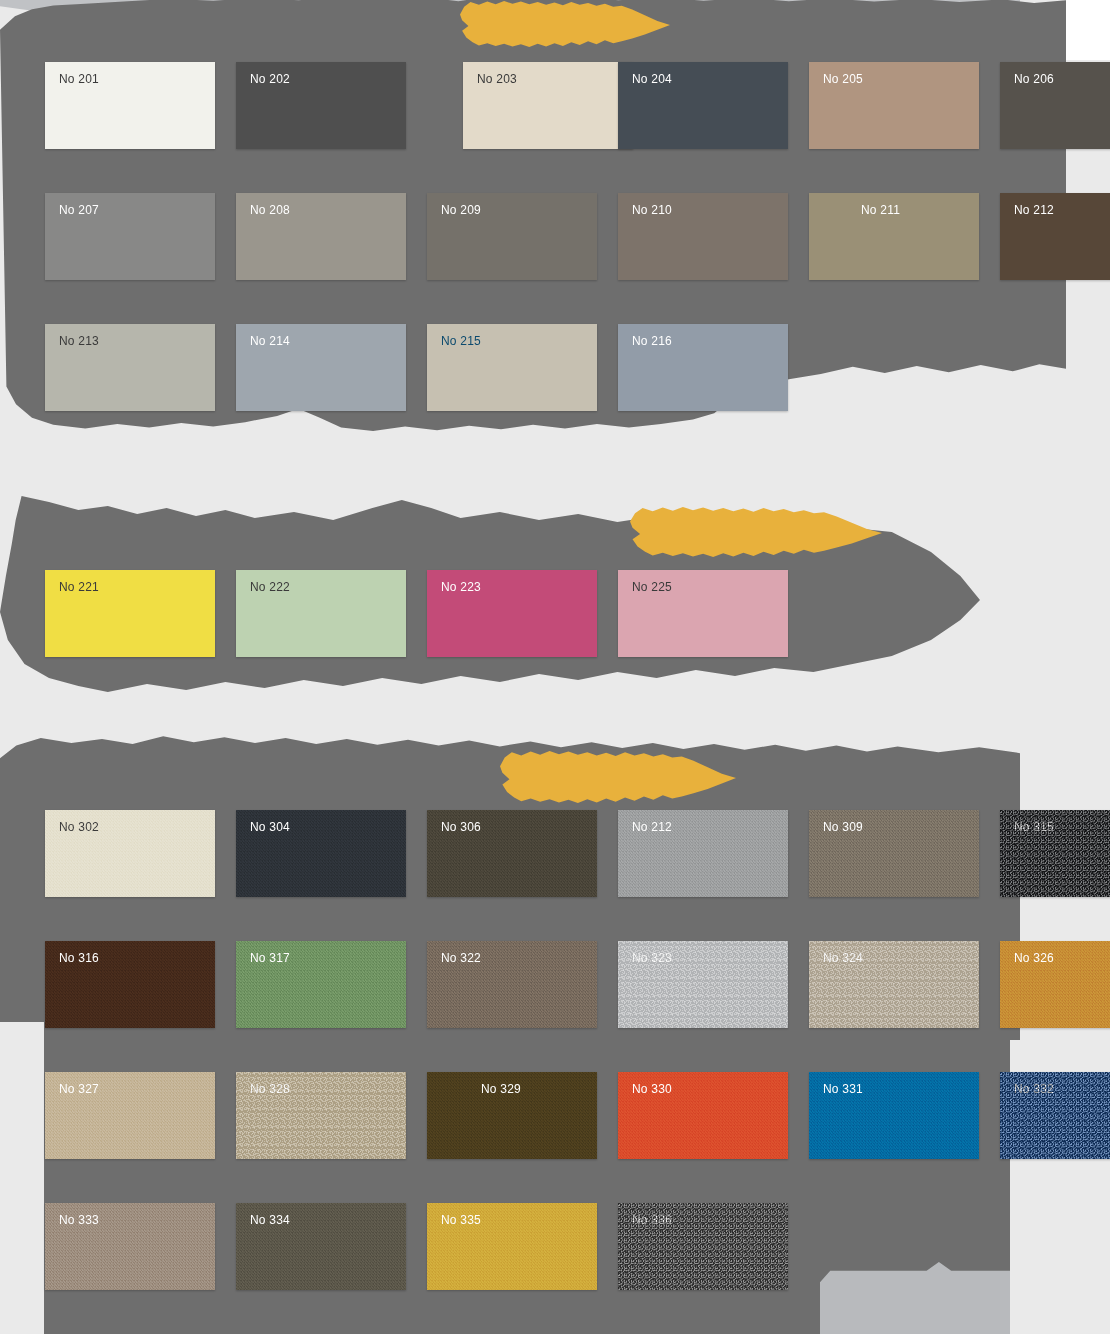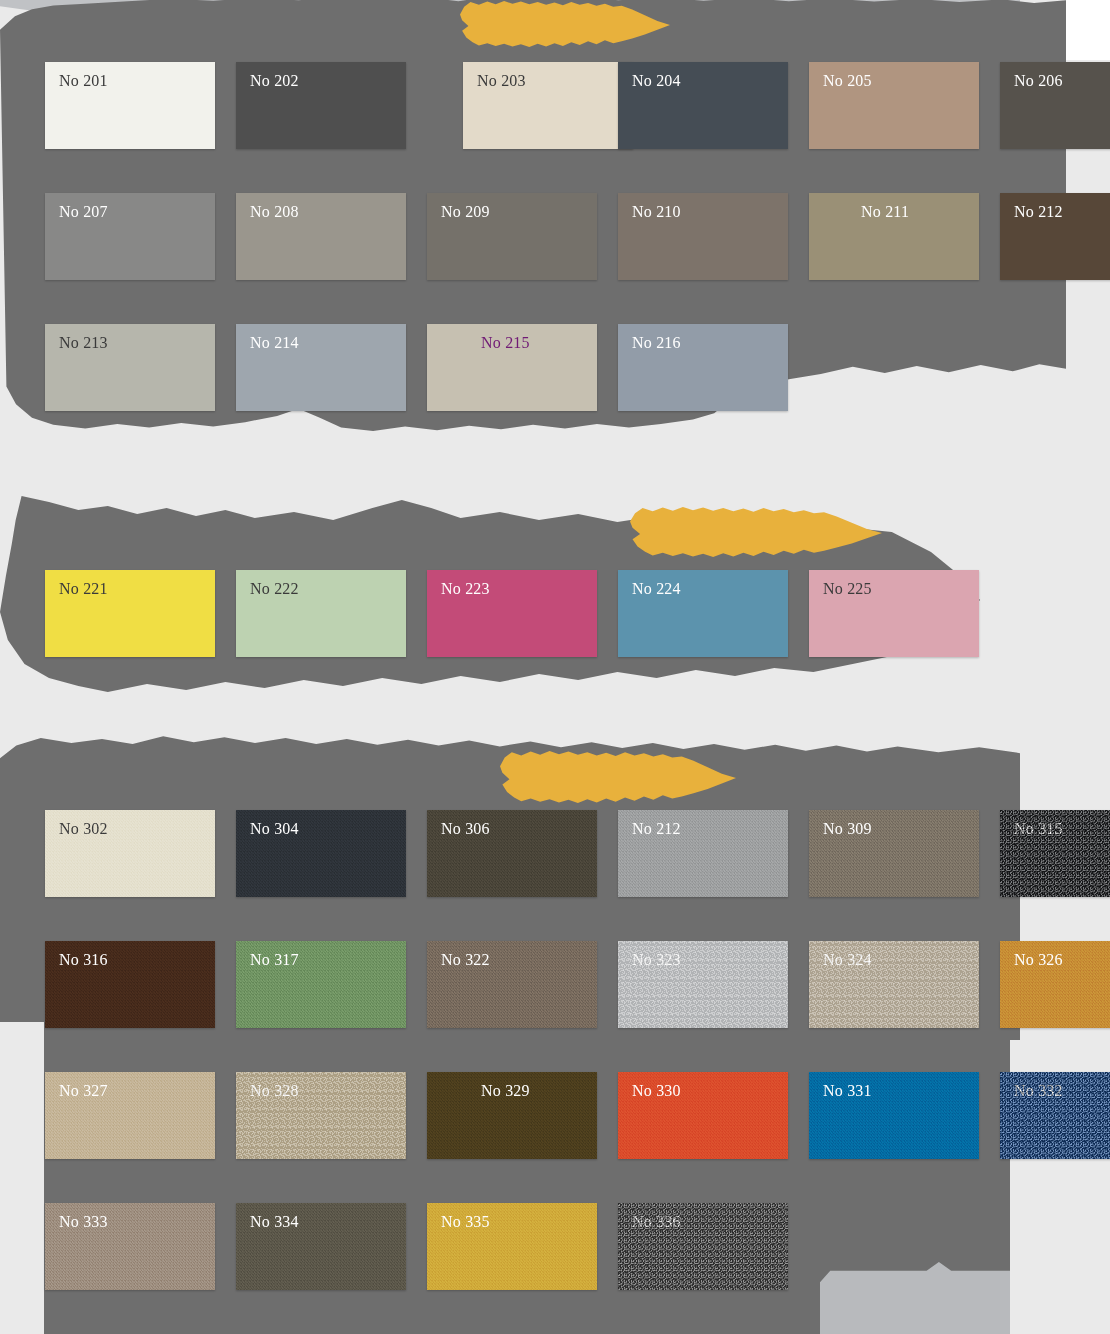--- a/index.html
+++ b/index.html
@@ -132,23 +132,22 @@
   .grid.g2{left:45px;top:570px;grid-template-columns:repeat(5,170px);}
   .grid.g3{left:45px;top:810px;}
 
   .swatch{
     width:170px;height:87px;position:relative;
     box-sizing:border-box;
     box-shadow:0 1px 2px rgba(0,0,0,.22);
   }
   .swatch .lbl{
     position:absolute;left:14px;top:11px;
-    font-size:16px;letter-spacing:.2px;line-height:1;
+    font-size:12px;letter-spacing:.2px;line-height:1;
     white-space:nowrap;
-    font-family:Liberation Serif, serif;
   }
   .swatch.tex::after{
     content:"";position:absolute;inset:0;pointer-events:none;
     opacity:.4;mix-blend-mode:overlay;
     background-image:
       repeating-linear-gradient(27deg, rgba(255,255,255,.22) 0 1px, rgba(0,0,0,.14) 1px 2px),
       repeating-linear-gradient(113deg, rgba(255,255,255,.14) 0 1px, rgba(0,0,0,.1) 1px 2px);
     background-size:3px 3px,4px 4px;
   }
   .swatch.rough::after{
@@ -224,39 +223,36 @@
       <div class="swatch" style="background: rgb(87, 71, 56);">
         <span class="lbl" style="color: rgb(255, 255, 255);">No 212</span>
       </div>
       <div class="swatch" style="background: rgb(182, 182, 172);">
         <span class="lbl" style="color: rgb(58, 58, 58);">No 213</span>
       </div>
       <div class="swatch" style="background: rgb(158, 166, 174);">
         <span class="lbl" style="color: rgb(255, 255, 255);">No 214</span>
       </div>
       <div class="swatch" style="background: rgb(198, 192, 177);">
-        <span class="lbl" style="color: #701a75; margin-left: 40px;">No 215</span>
+        <span class="lbl" style="color: #0c4a6e;">No 215</span>
       </div>
       <div class="swatch" style="background: rgb(146, 156, 168);">
         <span class="lbl" style="color: rgb(255, 255, 255);">No 216</span>
       </div>
     </div>
   <div class="grid g2">
       <div class="swatch" style="background: rgb(240, 222, 68);">
         <span class="lbl" style="color: rgb(58, 58, 58);">No 221</span>
       </div>
       <div class="swatch" style="background: rgb(189, 210, 177);">
         <span class="lbl" style="color: rgb(58, 58, 58);">No 222</span>
       </div>
       <div class="swatch" style="background: rgb(195, 75, 120);">
         <span class="lbl" style="color: #ffffff;">No 223</span>
       </div>
-      <div class="swatch" style="background: rgb(92, 147, 173);">
-        <span class="lbl" style="color: rgb(255, 255, 255);">No 224</span>
-      </div>
       <div class="swatch" style="background: rgb(219, 165, 176);">
         <span class="lbl" style="color: rgb(58, 58, 58);">No 225</span>
       </div>
     </div>
   <div class="grid g3">
       <div class="swatch tex" style="background: rgb(228, 223, 204);">
         <span class="lbl" style="color: rgb(58, 58, 58);">No 302</span>
       </div>
       <div class="swatch tex" style="background: rgb(44, 49, 55);">
         <span class="lbl" style="color: rgb(255, 255, 255);">No 304</span>

